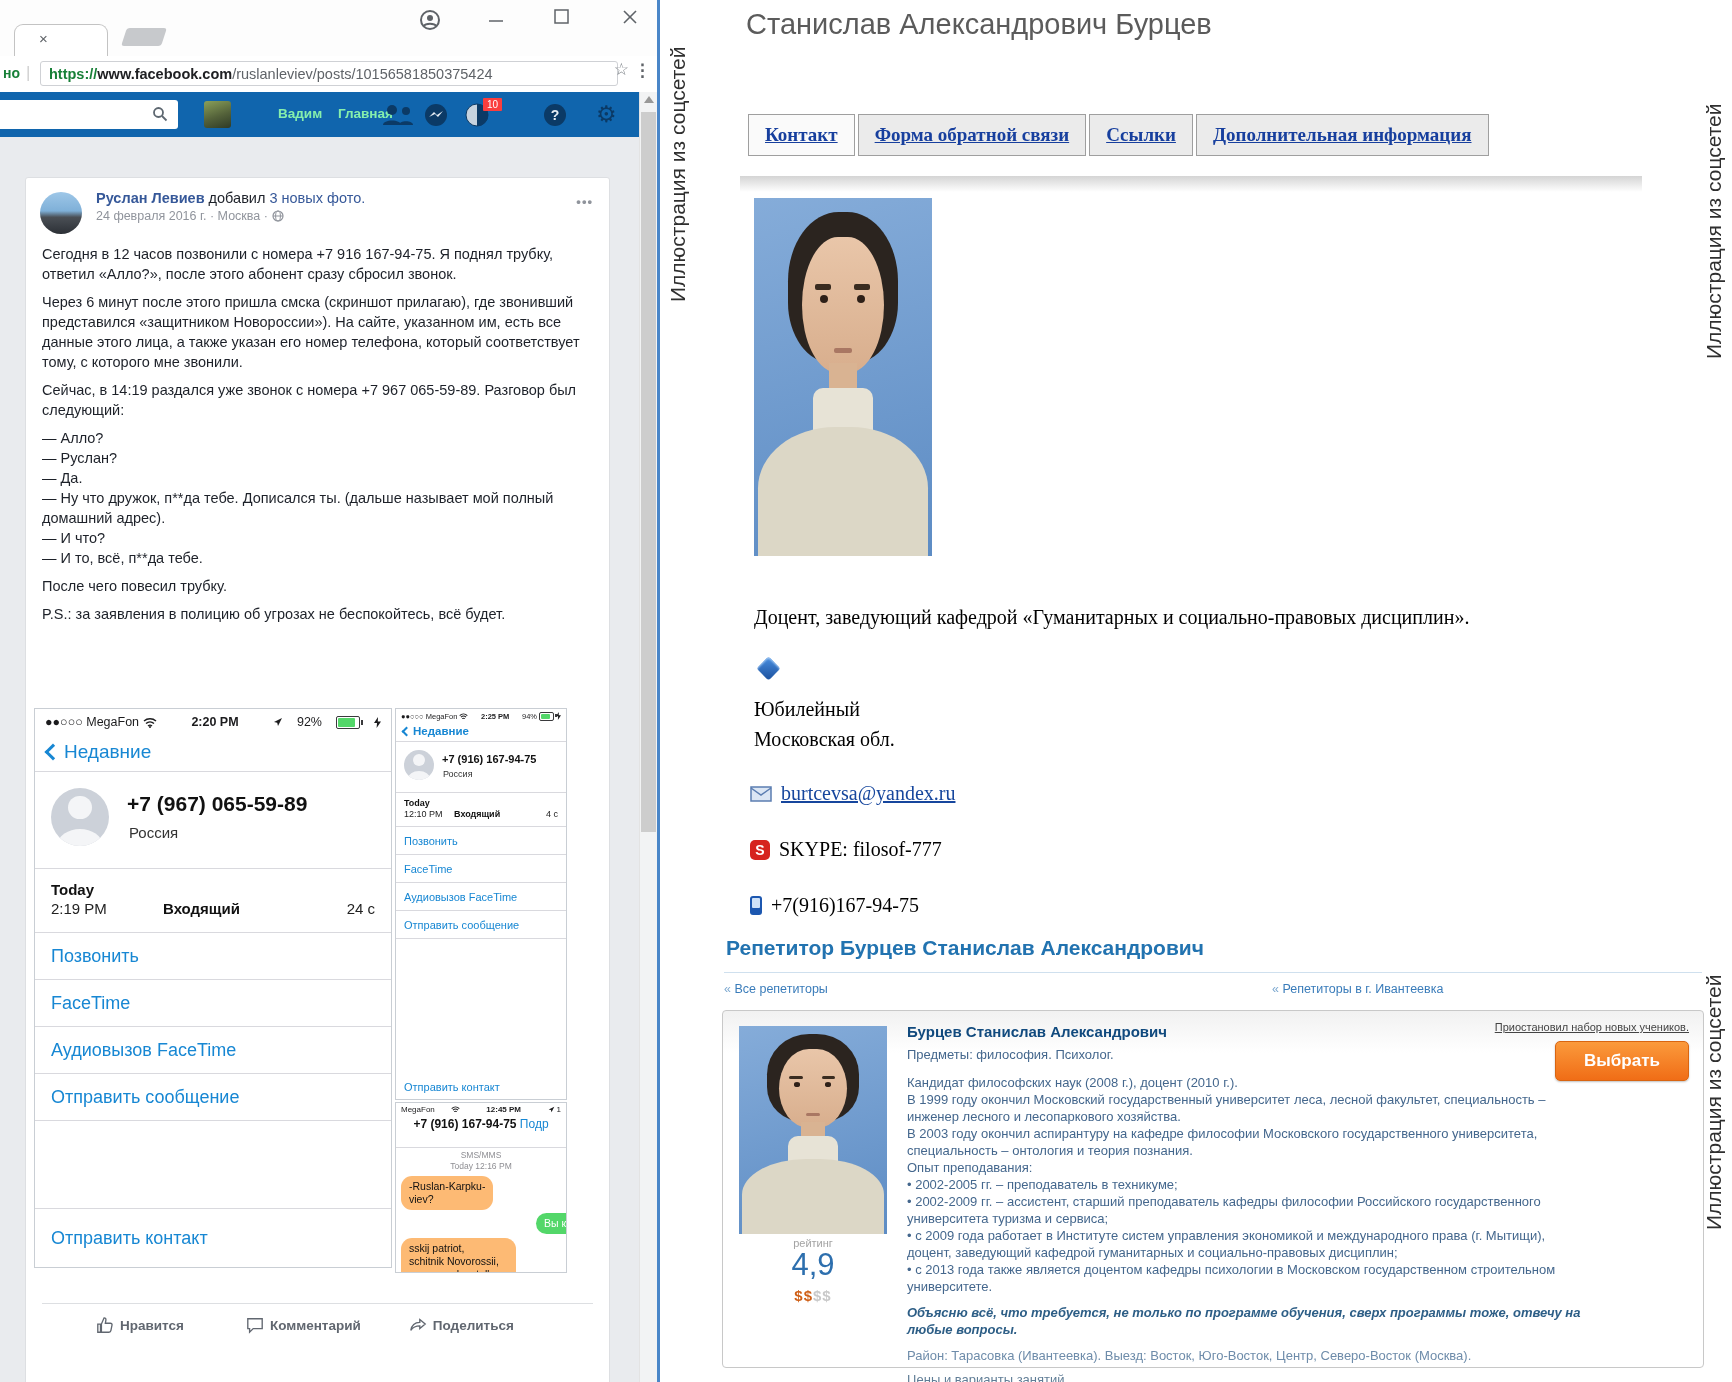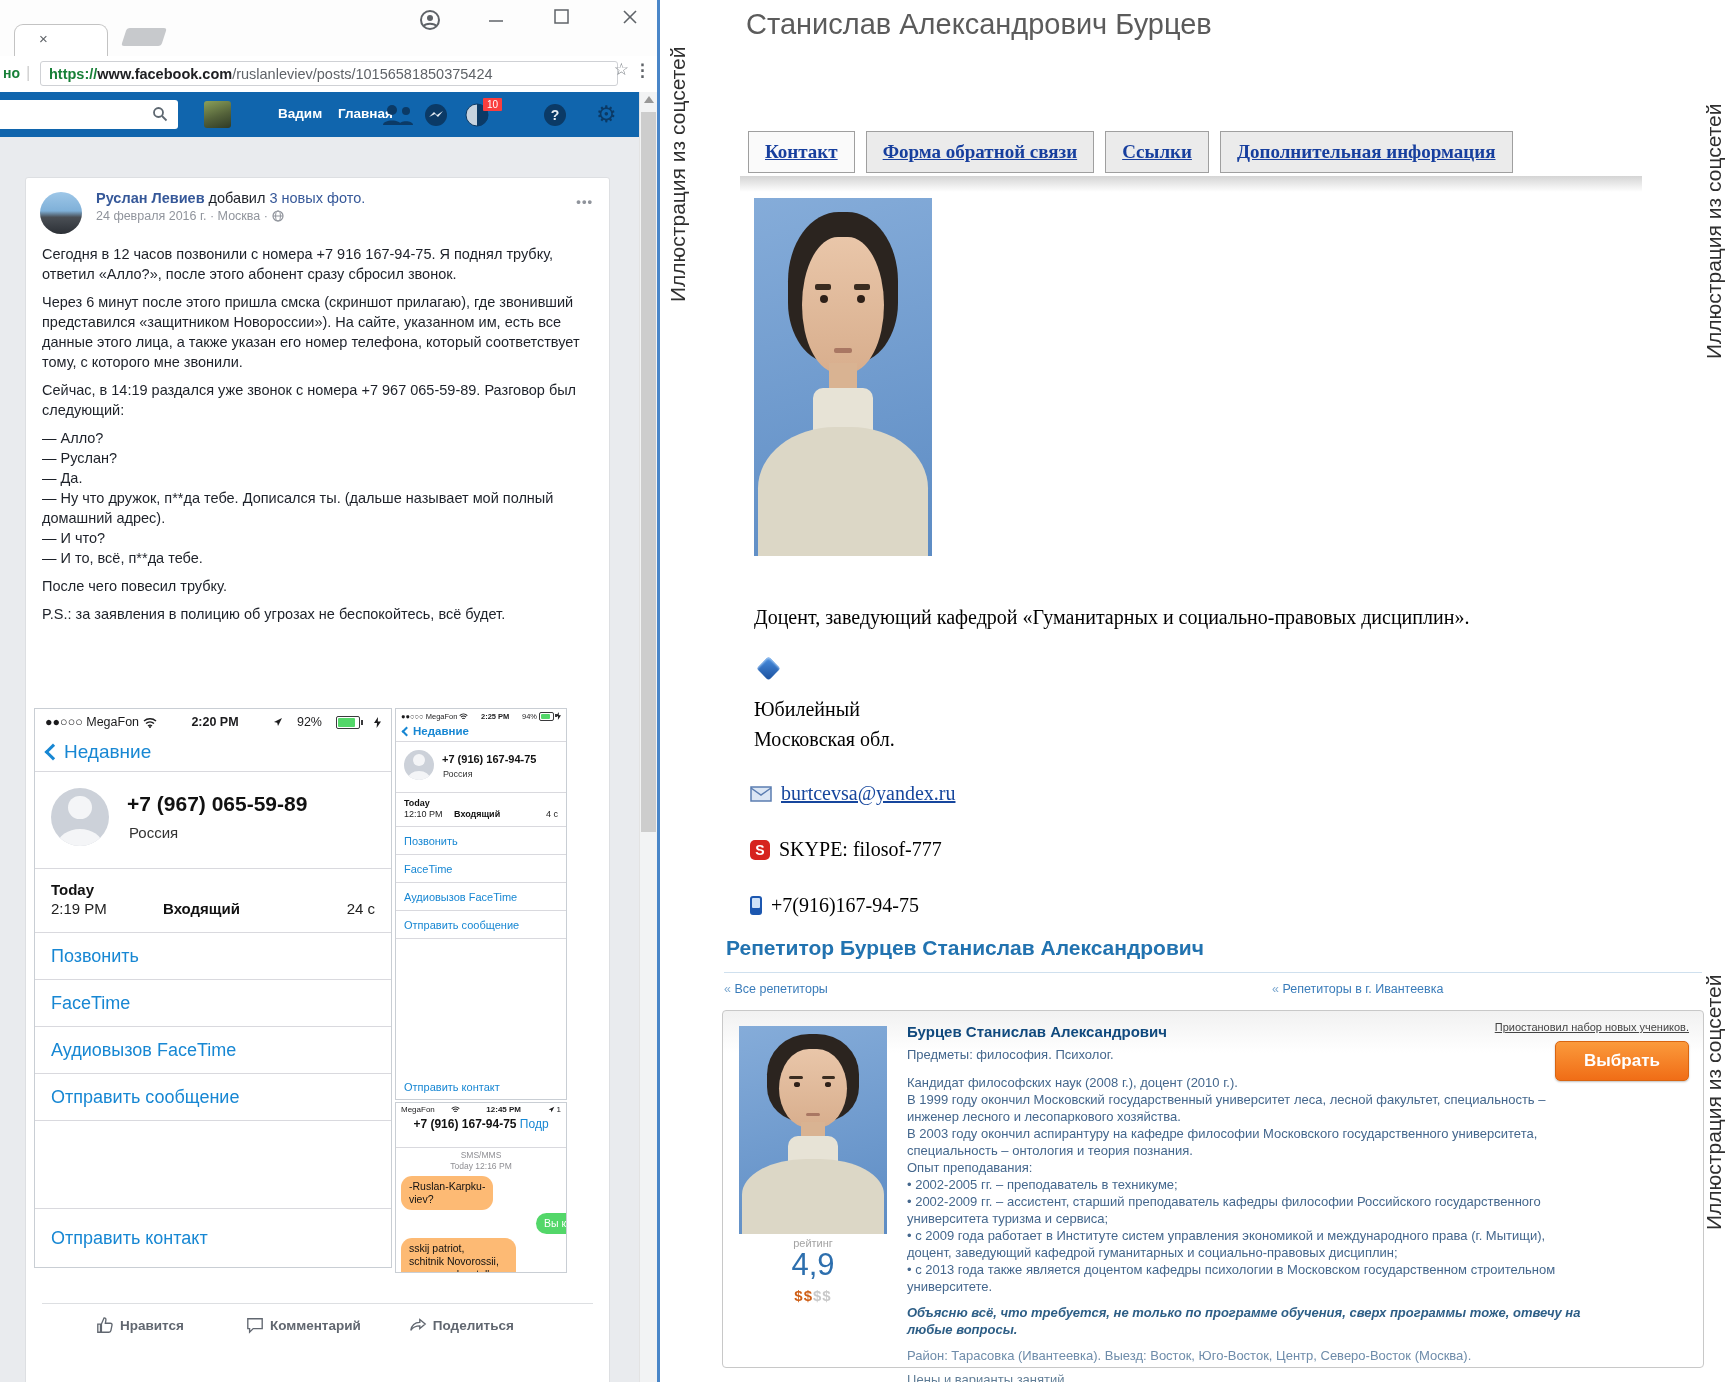--- a/index.html
+++ b/index.html
@@ -23,21 +23,21 @@
   .u-host{color:#202124;font-weight:bold;}
   .u-path{color:#5f6368;}
   .star{position:absolute;right:28px;top:3px;font-size:17px;color:#80868b;}
   .dots3{position:absolute;right:6px;top:4px;font-size:17px;color:#5f6368;font-weight:bold;}
 
   .page{position:absolute;left:0;top:92px;width:100%;height:1290px;background:#e9ebee;}
   .fbbar{position:absolute;left:0;top:0;width:640px;height:45px;background:#1065ad;}
   .fbsearch{position:absolute;left:0;top:8px;width:178px;height:29px;background:#fff;border-radius:0 3px 3px 0;}
   .fbsearch svg{position:absolute;right:10px;top:6px;}
   .fb-avatar{position:absolute;left:204px;top:9px;width:27px;height:27px;border-radius:3px;background:linear-gradient(160deg,#8aa05a 0%,#54623a 55%,#2e3a26 100%);}
-  .fbname{position:absolute;top:14px;color:#ffffff;font-weight:bold;font-size:13.5px;padding-left:38px;}
+  .fbname{position:absolute;top:14px;color:#86efac;font-weight:bold;font-size:13.5px;padding-left:38px;}
   .fbicon{position:absolute;top:9px;}
   .badge{position:absolute;left:18px;top:-5px;background:#fa3e3e;color:#fff;font-size:10px;font-weight:normal;border-radius:1px;padding:1px 4px;line-height:11px;}
   .gearglyph{font-size:23px;color:#0b3a66;line-height:26px;}
 
   .scrollbar{position:absolute;right:0;top:0;width:17px;height:100%;background:#f2f3f4;border-left:1px solid #e3e3e3;}
   .sb-up{position:absolute;left:4px;top:4px;width:0;height:0;border-left:5px solid transparent;border-right:5px solid transparent;border-bottom:7px solid #989898;}
   .sb-thumb{position:absolute;left:1px;top:20px;width:15px;height:720px;background:#cdcdcd;}
 
   .content{position:absolute;left:0;top:52px;width:640px;height:1245px;overflow:hidden;}
   .post{position:absolute;left:25px;top:33px;width:585px;height:1260px;background:#fff;border:1px solid #dddfe2;border-radius:3px;box-sizing:border-box;padding:12px 16px 0 16px;}
@@ -116,21 +116,21 @@
   .bub.green{background:#53d769;color:#fff;margin:3px -14px 0 auto;}
   .bub a{color:#1467c6;text-decoration:underline;}
 
   .actionbar{position:absolute;left:16px;right:16px;top:1125px;border-top:1px solid #dddfe2;padding-top:12px;display:flex;align-items:center;color:#616770;font-weight:bold;font-size:13.5px;}
   .abtn{display:flex;align-items:center;gap:6px;}
 
   
   #rightpanel{position:absolute;left:660px;top:0;width:1072px;height:1382px;background:#fff;font-family:"Liberation Serif",serif;}
   .vlabel{writing-mode:vertical-rl;transform:rotate(180deg);font-family:"Liberation Sans",sans-serif;font-size:21px;color:#2f2f2f;text-align:center;white-space:nowrap;}
   .r-title{position:absolute;left:86px;top:8px;font-family:"Liberation Sans",sans-serif;font-size:29px;color:#5b5b5b;}
-  .tabs{position:absolute;left:88px;top:131px;display:flex;gap:11px;}
+  .tabs{position:absolute;left:88px;top:114px;display:flex;gap:3px;}
   .tabbtn{background:#ebebeb;border:1px solid #9f9f9f;padding:9px 16px;font-size:19px;font-weight:bold;}
   .tabbtn.active{background:#fafafa;}
   .tabbtn span{color:#173f9e;text-decoration:underline;}
   .shade{position:absolute;left:80px;top:176px;width:902px;height:752px;background:linear-gradient(#d4d4d4,#ffffff 16px);}
   .portrait{position:relative;overflow:hidden;background:linear-gradient(165deg,#85acd9,#5d8cc4);}
   .pt-hair{position:absolute;left:19%;top:4%;width:62%;height:42%;background:#2b241f;border-radius:46% 46% 40% 40%;}
   .pt-face{position:absolute;left:27%;top:11%;width:46%;height:38%;background:linear-gradient(#e9c6a9,#d8ae8d);border-radius:44%/50%;}
   .pt-brow{position:absolute;top:24%;width:9%;height:1.6%;background:#3a2c20;border-radius:2px;}
   .pt-eye{position:absolute;top:27%;width:4.5%;height:2.2%;background:#2e2018;border-radius:50%;}
   .pt-mouth{position:absolute;left:45%;top:42%;width:10%;height:1.4%;background:#a97763;border-radius:2px;}

